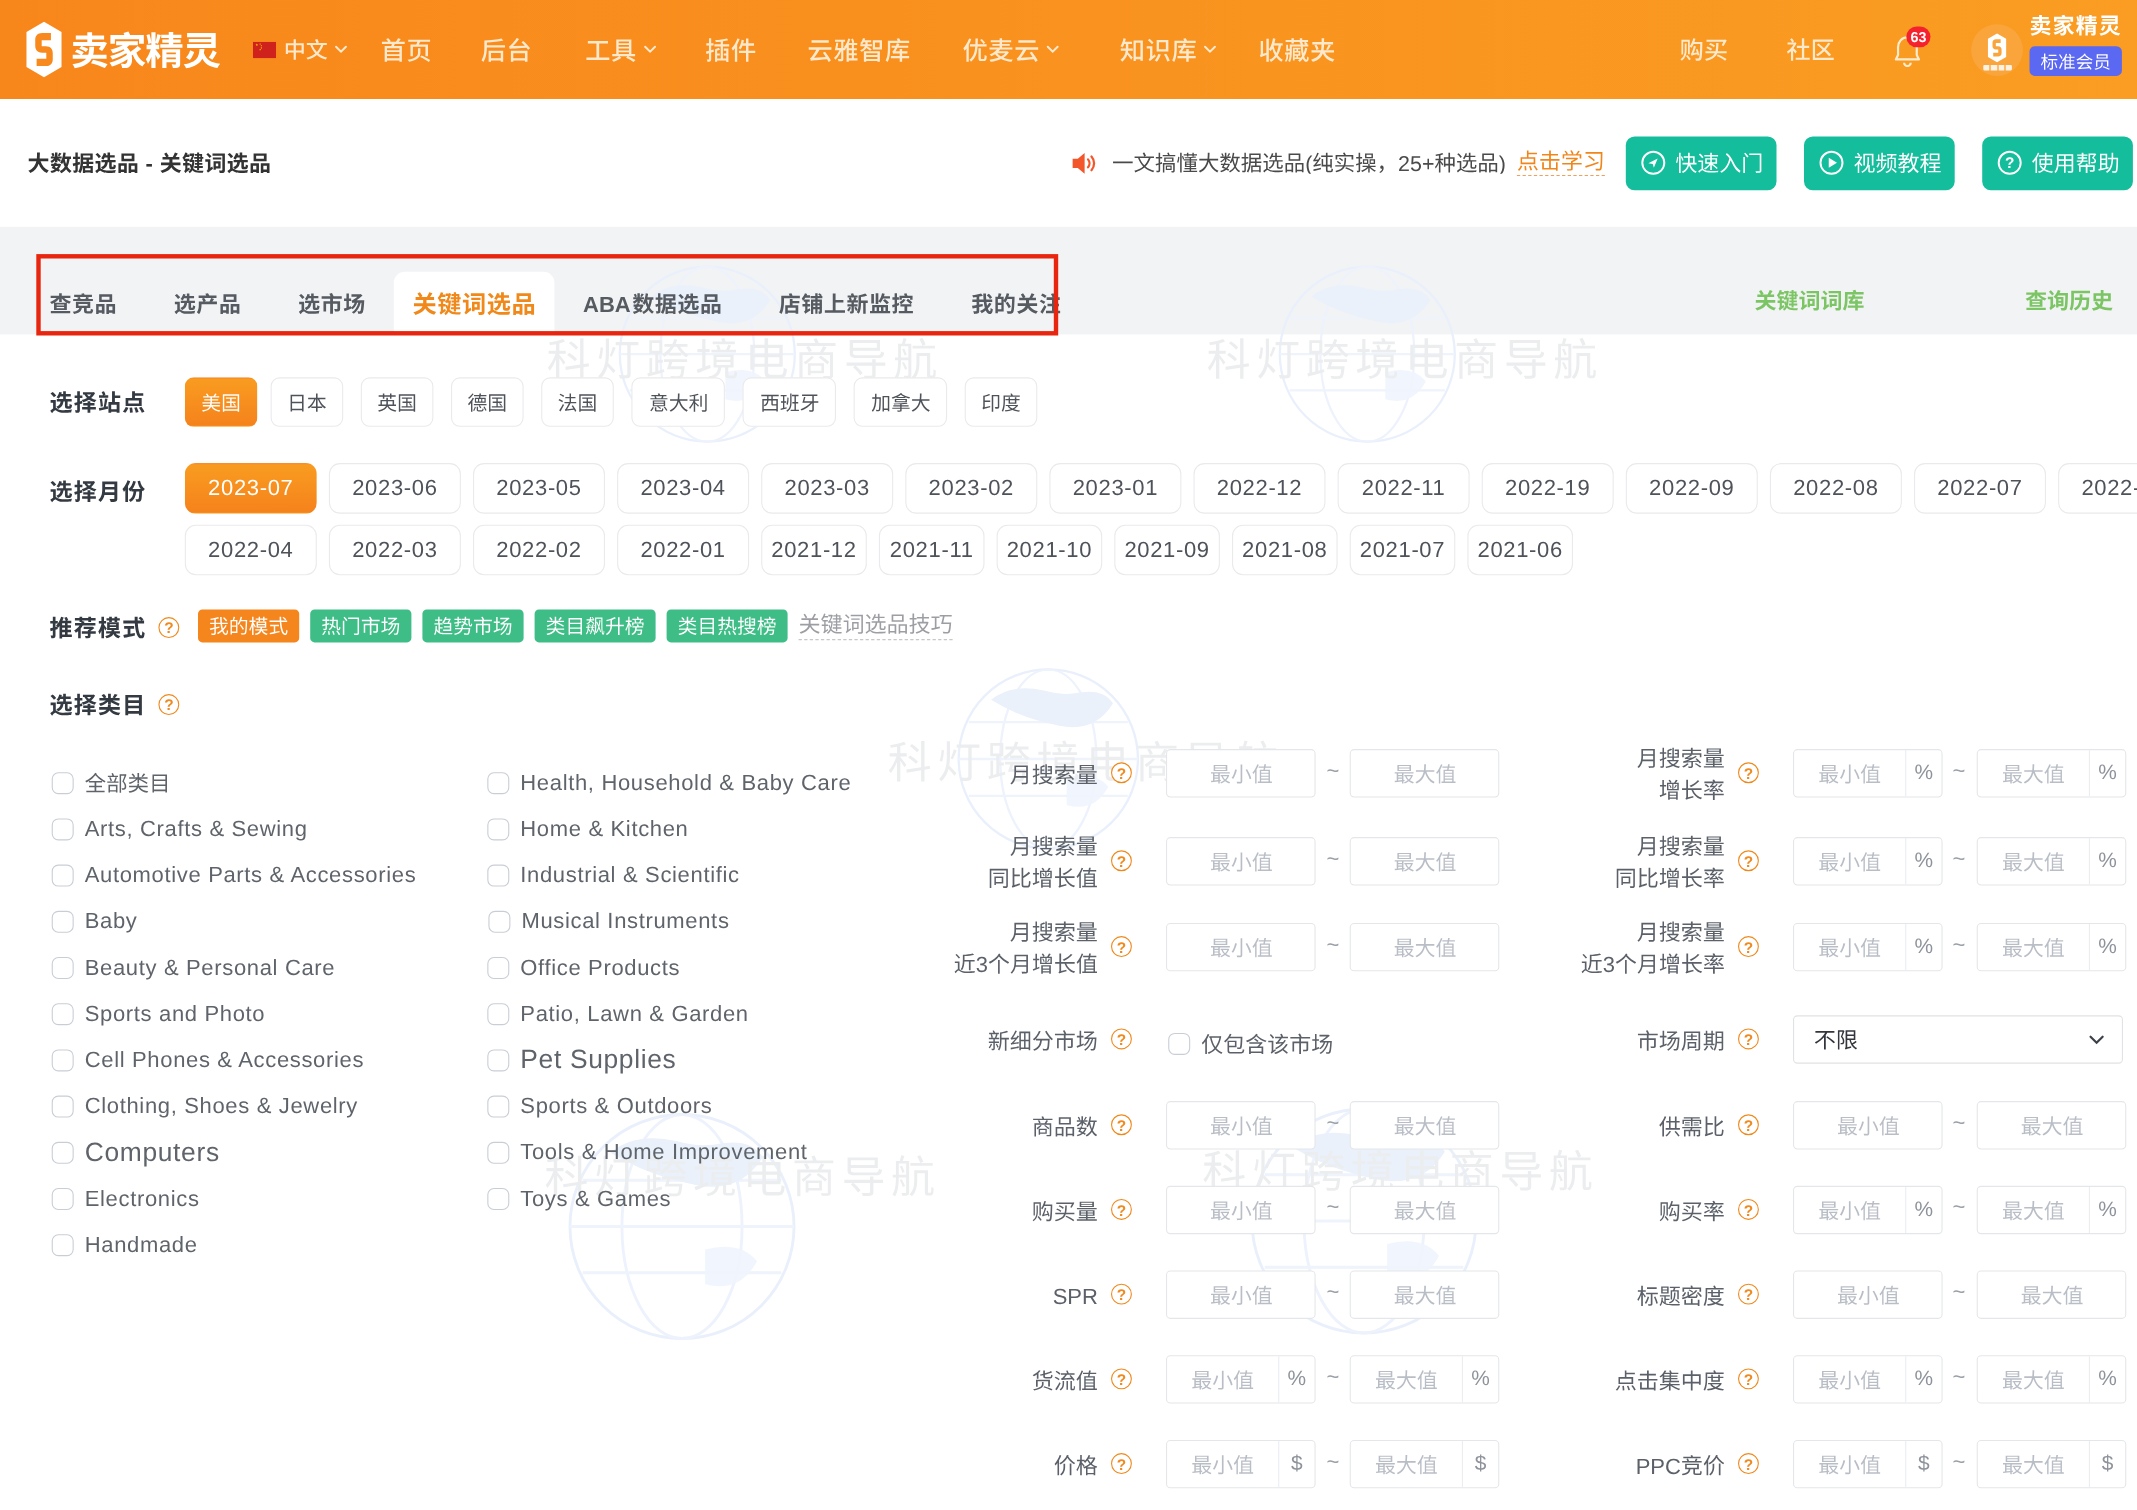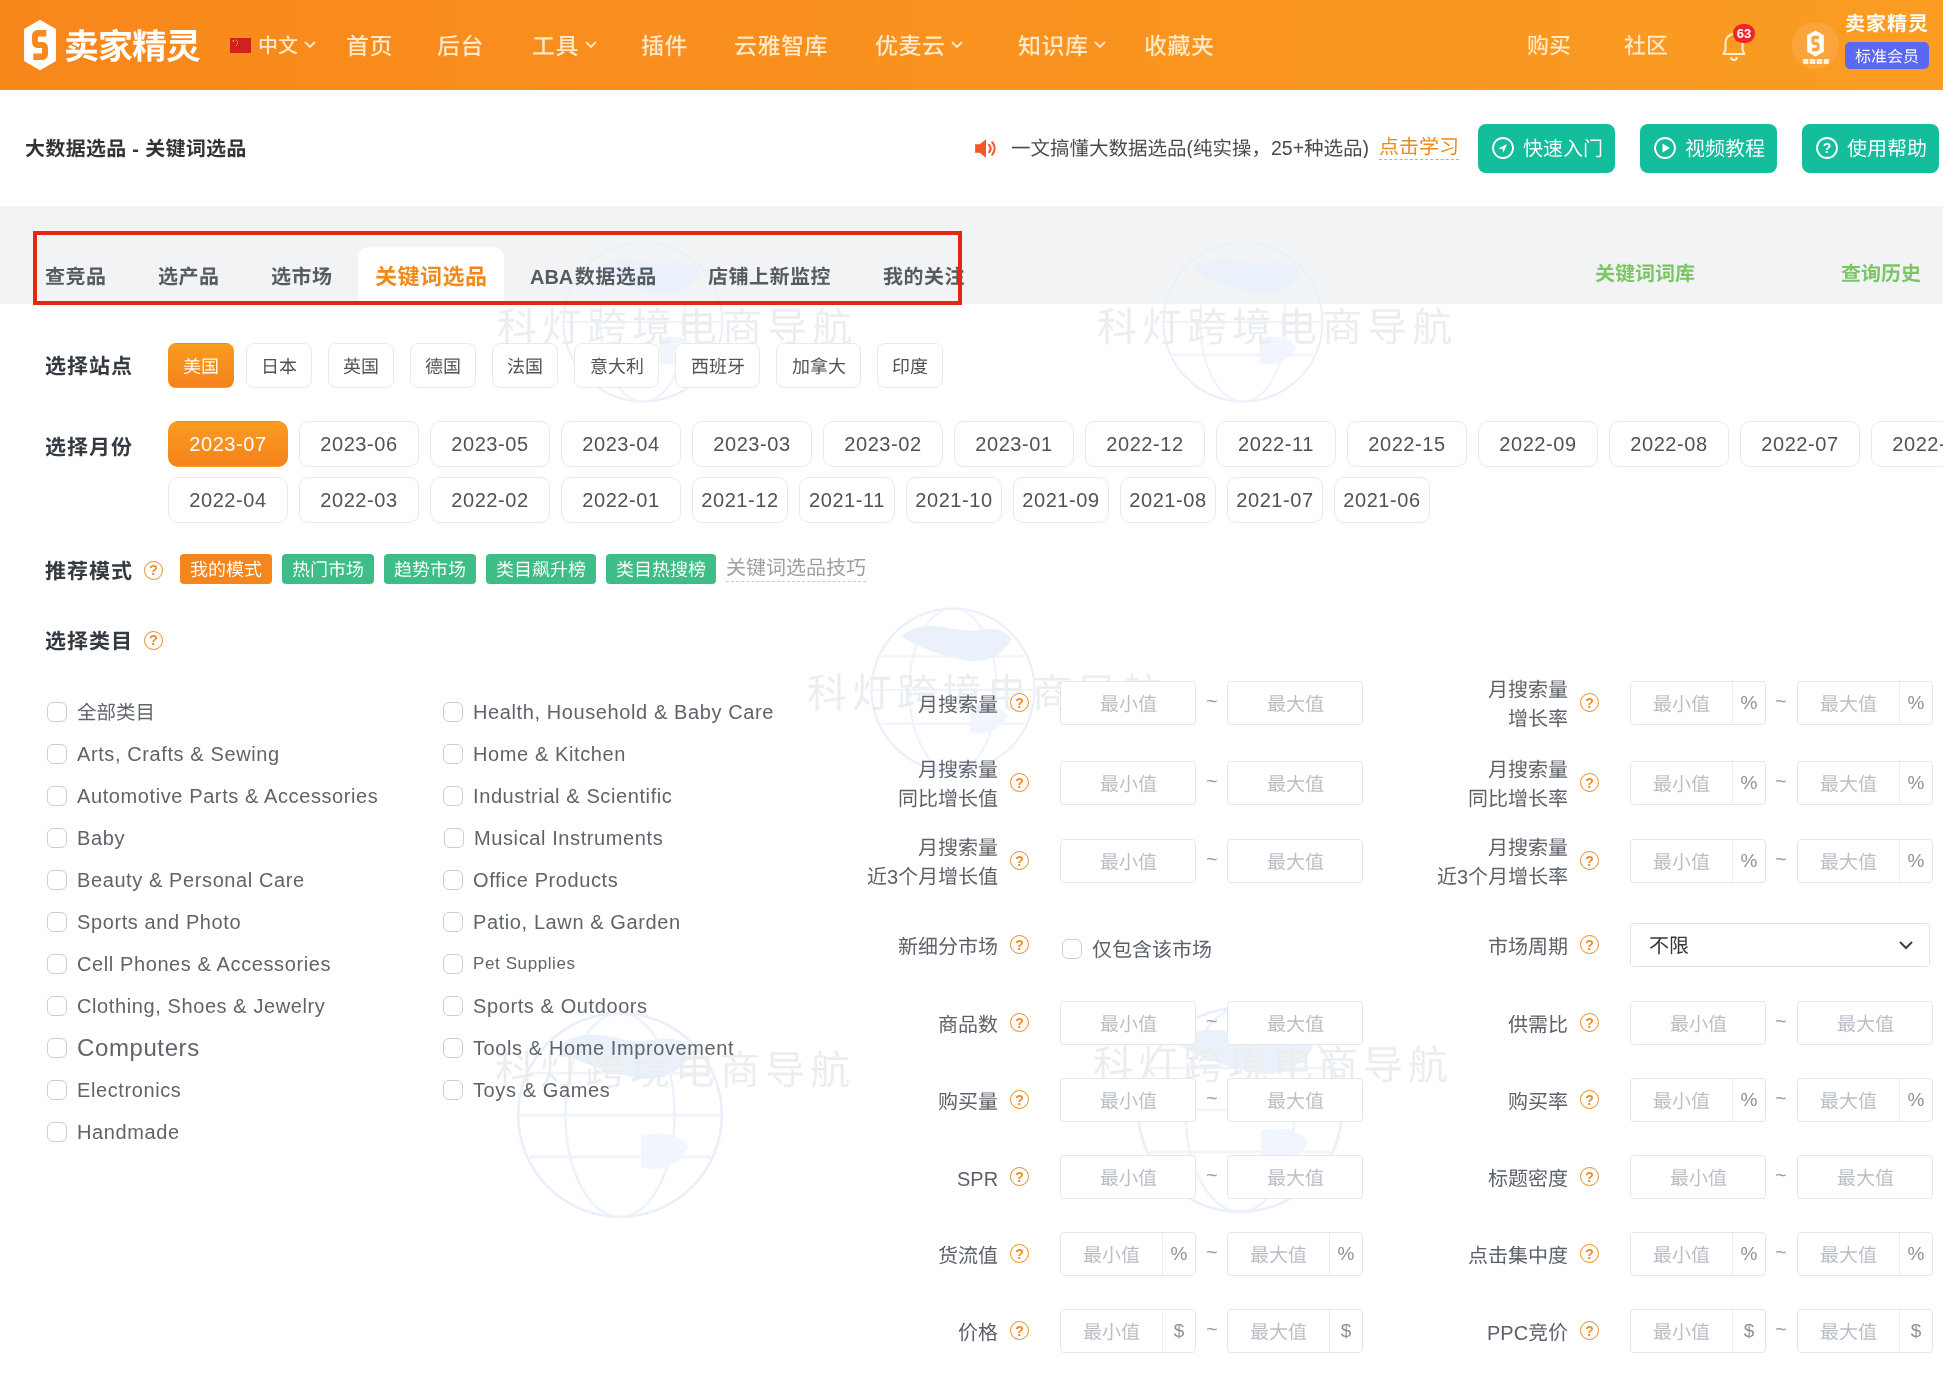--- a/index.html
+++ b/index.html
@@ -598,21 +598,21 @@
     <div class="row" style="left:168px;top:117px;gap:11px">
       <div class="mbtn on">2023-07</div>
       <div class="mbtn">2023-06</div>
       <div class="mbtn">2023-05</div>
       <div class="mbtn">2023-04</div>
       <div class="mbtn">2023-03</div>
       <div class="mbtn">2023-02</div>
       <div class="mbtn">2023-01</div>
       <div class="mbtn">2022-12</div>
       <div class="mbtn">2022-11</div>
-      <div class="mbtn">2022-15</div>
+      <div class="mbtn">2022-19</div>
       <div class="mbtn">2022-09</div>
       <div class="mbtn">2022-08</div>
       <div class="mbtn">2022-07</div>
       <div class="mbtn">2022-06</div>
       <div class="mbtn">2022-05</div>
     </div>
     <div class="row" style="left:168px;top:173px;gap:11px">
       <div class="mbtn">2022-04</div>
       <div class="mbtn">2022-03</div>
       <div class="mbtn">2022-02</div>
@@ -784,21 +784,21 @@
     <div class="ck" style="left:443px;top:561px">
       <span class="cb"></span>
       <span style="font-size:20px;color:#5f646b;letter-spacing:.6px">Office Products</span>
     </div>
     <div class="ck" style="left:443px;top:603px">
       <span class="cb"></span>
       <span style="font-size:20px;color:#5f646b;letter-spacing:.6px">Patio, Lawn &amp; Garden</span>
     </div>
     <div class="ck" style="left:443px;top:645px">
       <span class="cb"></span>
-      <span style="font-size:17px;color:#5f646b;letter-spacing:.6px">Pet Supplies</span>
+      <span style="font-size:24px;color:#5f646b;letter-spacing:.6px">Pet Supplies</span>
     </div>
     <div class="ck" style="left:443px;top:687px">
       <span class="cb"></span>
       <span style="font-size:20px;color:#5f646b;letter-spacing:.6px">Sports &amp; Outdoors</span>
     </div>
     <div class="ck" style="left:443px;top:729px">
       <span class="cb"></span>
       <span style="font-size:20px;color:#5f646b;letter-spacing:.6px">Tools &amp; Home Improvement</span>
     </div>
     <div class="ck" style="left:443px;top:771px">

